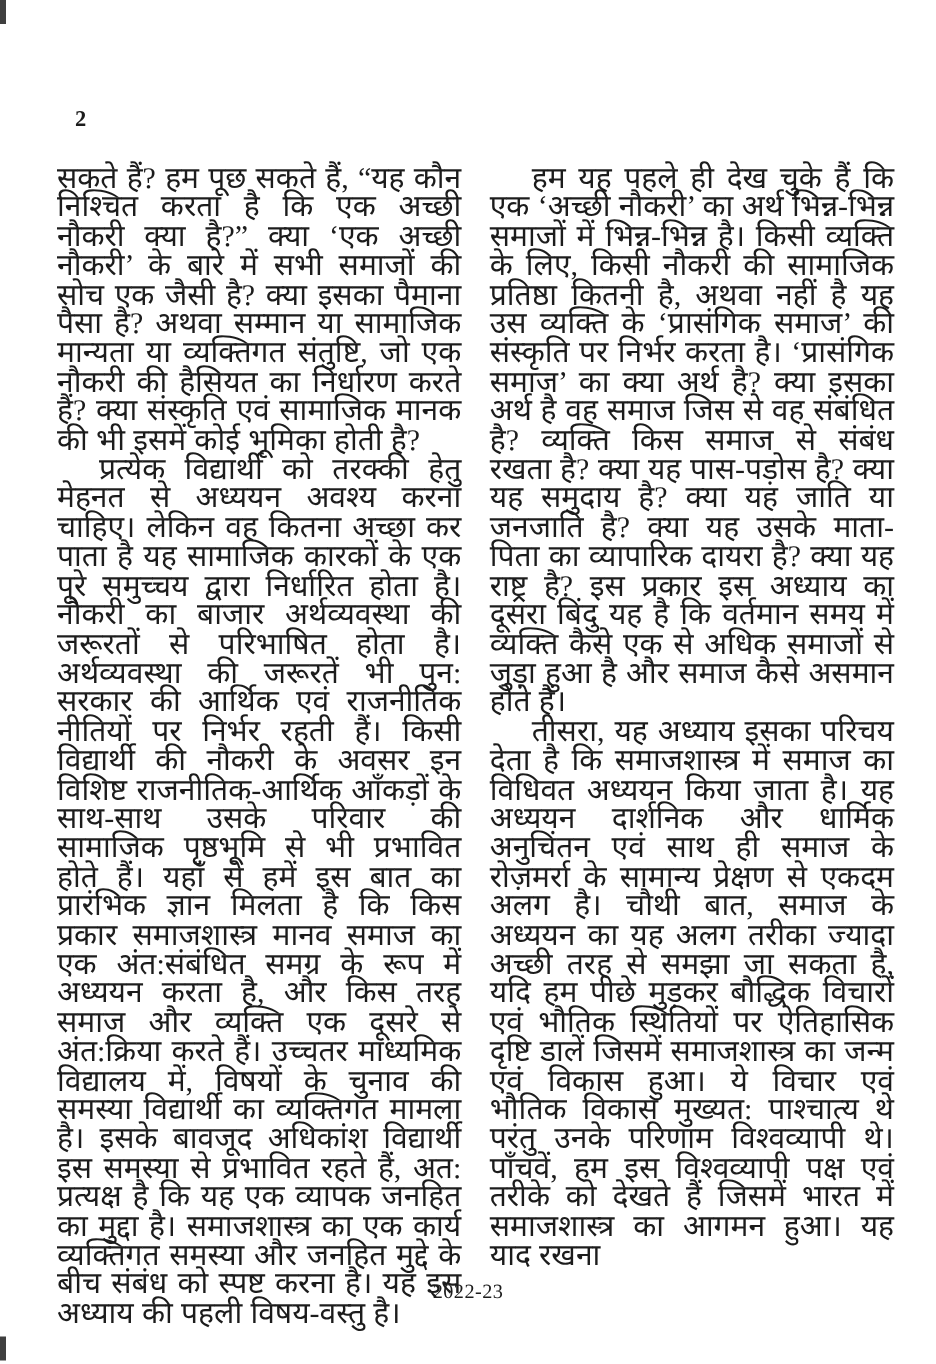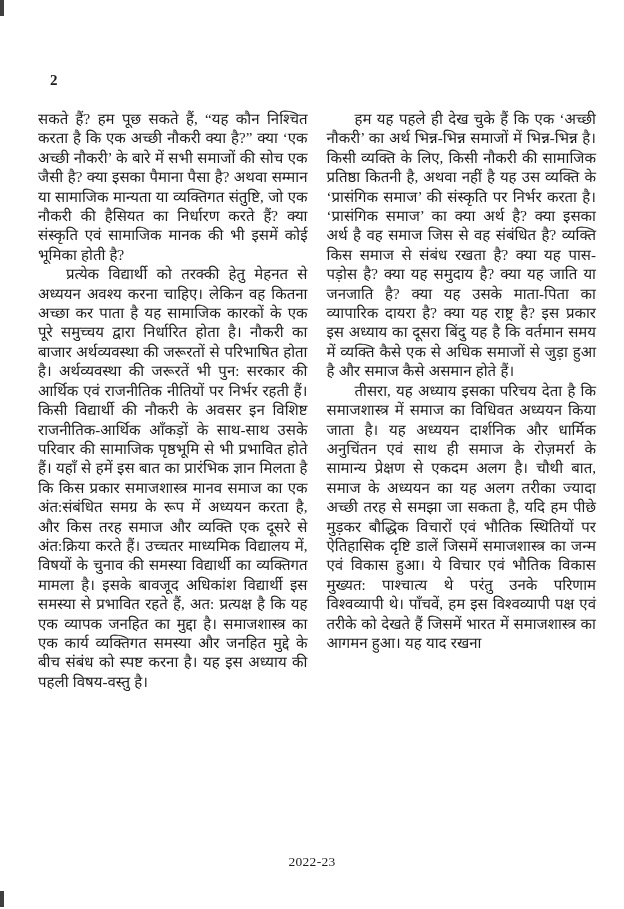--- a/index.html
+++ b/index.html
@@ -43,21 +43,21 @@
     position: absolute;
     top: 110px; left: 38px; right: 28px;
     display: flex;
     gap: 19px;
   }
   .col {
     flex: 1 1 0;
     min-width: 0;
   }
   .col p {
-    font-size: 15px;
+    font-size: 20px;
     line-height: 19.4px;
     text-align: justify;
     text-justify: inter-word;
     word-spacing: 0.5px;
   }
   .col p.indent { text-indent: 28px; }
   .page-footer {
     position: absolute;
     top: 852px; left: 0; right: 0;
     text-align: center;

